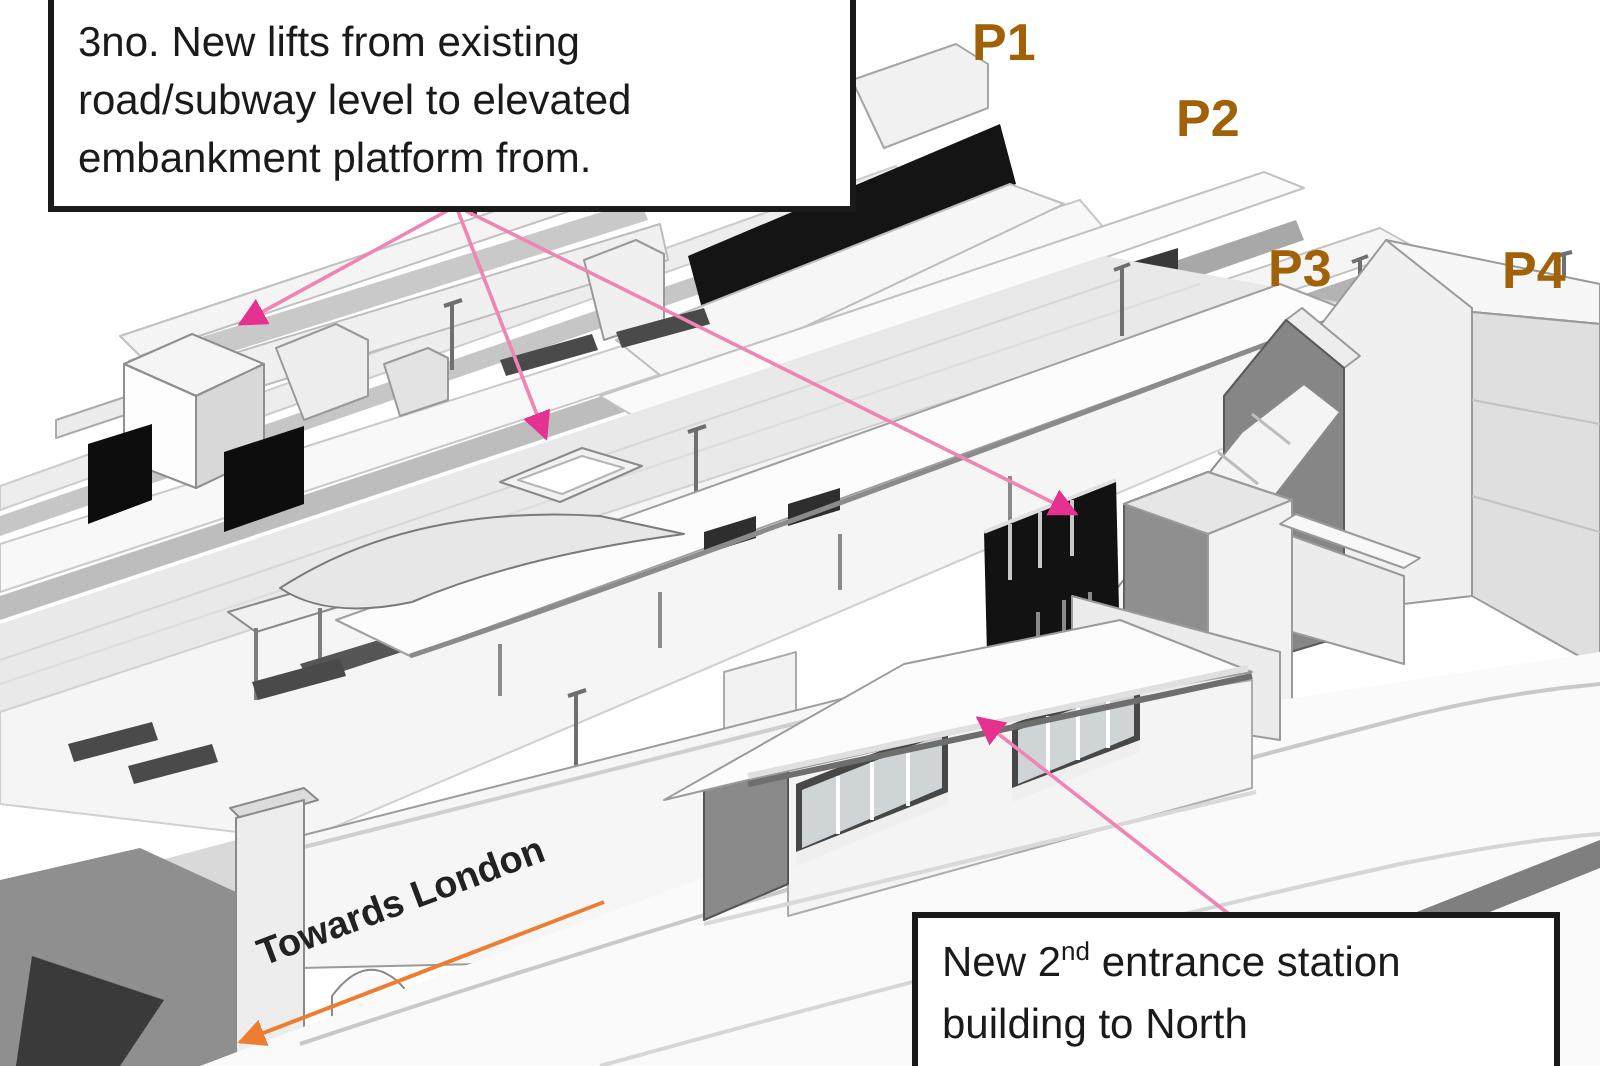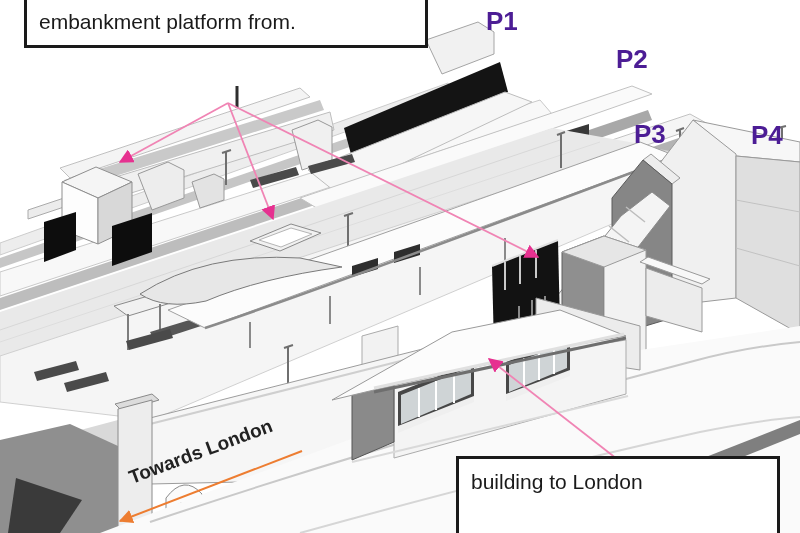--- a/index.html
+++ b/index.html
@@ -10,24 +10,24 @@
   .stage svg{position:absolute;left:0;top:0;}
   .callout{
     position:absolute;background:#ffffff;border:3px solid #1a1a1a;
     padding:7px 12px 9px 12px;font-size:21px;line-height:29px;color:#1a1a1a;
     box-sizing:border-box;
   }
   .callout-lifts{left:24px;top:-3px;width:404px;}
   .callout-entrance{left:456px;top:456px;width:324px;height:90px;font-size:21px;line-height:31px;}
   .callout-entrance sup{font-size:13px;line-height:0;}
   .plabel{
-    position:absolute;font-size:26px;font-weight:600;color:#4c1d95;letter-spacing:0px;
+    position:absolute;font-size:26px;font-weight:600;color:#a16207;letter-spacing:0px;
   }
   .p1{left:486px;top:6px;}
-  .p2{left:616px;top:44px;}
+  .p2{left:588px;top:44px;}
   .p3{left:634px;top:119px;}
   .p4{left:751px;top:120px;}
   .towards{
     position:absolute;left:126px;top:468px;font-size:19px;font-weight:600;color:#222222;
     transform:rotate(-20.5deg);transform-origin:0 0;white-space:nowrap;
   }
 </style>
 </head>
 <body>
 
@@ -186,25 +186,28 @@
   </g>
   <g stroke="#f084b4" stroke-width="1.8">
     <line x1="228" y1="103" x2="120" y2="162" marker-end="url(#ah-pink)"></line>
     <line x1="228" y1="103" x2="273" y2="219" marker-end="url(#ah-pink)"></line>
     <line x1="228" y1="103" x2="538" y2="257" marker-end="url(#ah-pink)"></line>
     <line x1="617" y1="459" x2="489" y2="359" marker-end="url(#ah-pink)"></line>
   </g>
 </svg>
 
   <div class="callout callout-lifts">
+    <div>3no. New lifts from existing</div>
+    <div>road/subway level to elevated</div>
     <div>embankment platform from.</div>
   </div>
 
   <div class="callout callout-entrance">
-    <div>building to London</div>
+    <div><span>New 2</span><sup>nd</sup><span> entrance station</span></div>
+    <div>building to North</div>
   </div>
 
   <span class="plabel p1">P1</span>
   <span class="plabel p2">P2</span>
   <span class="plabel p3">P3</span>
   <span class="plabel p4">P4</span>
 
   <div class="towards">Towards London</div>
 </div>
 

